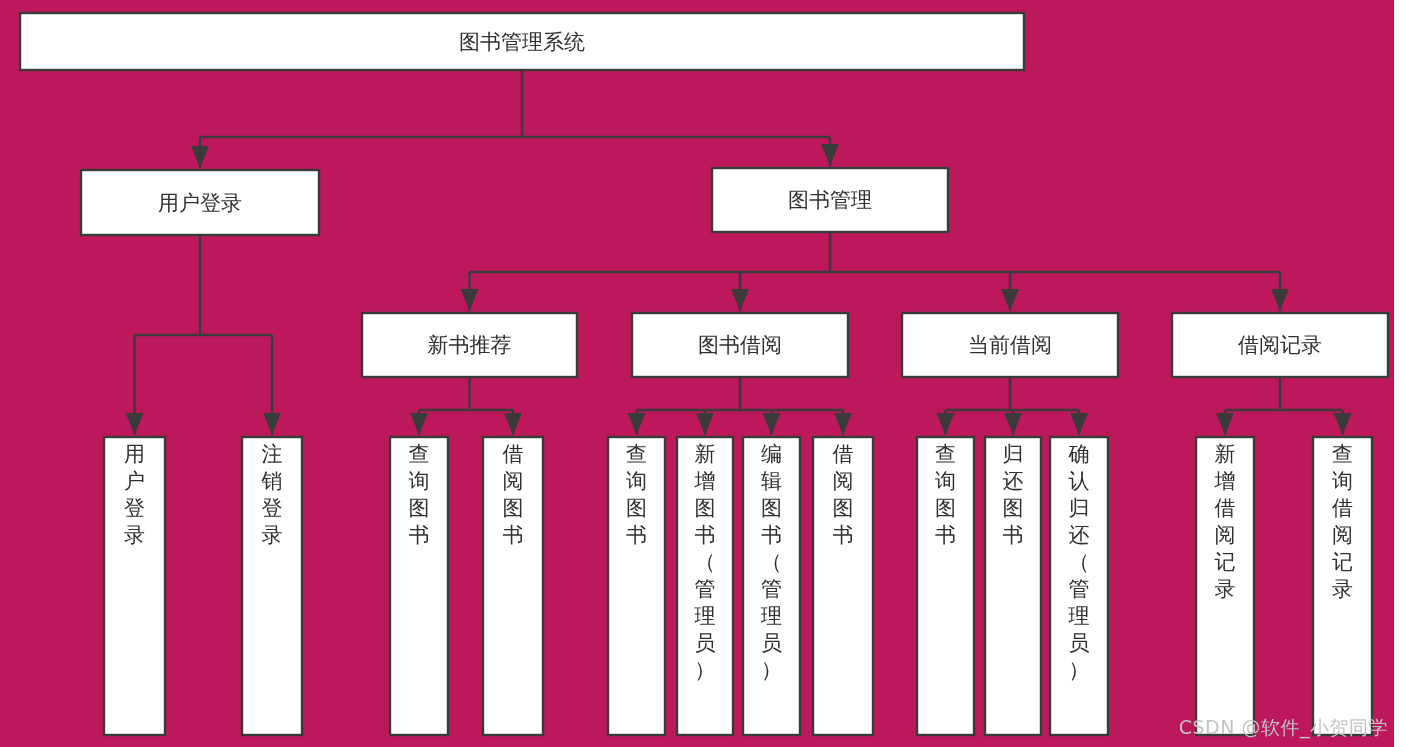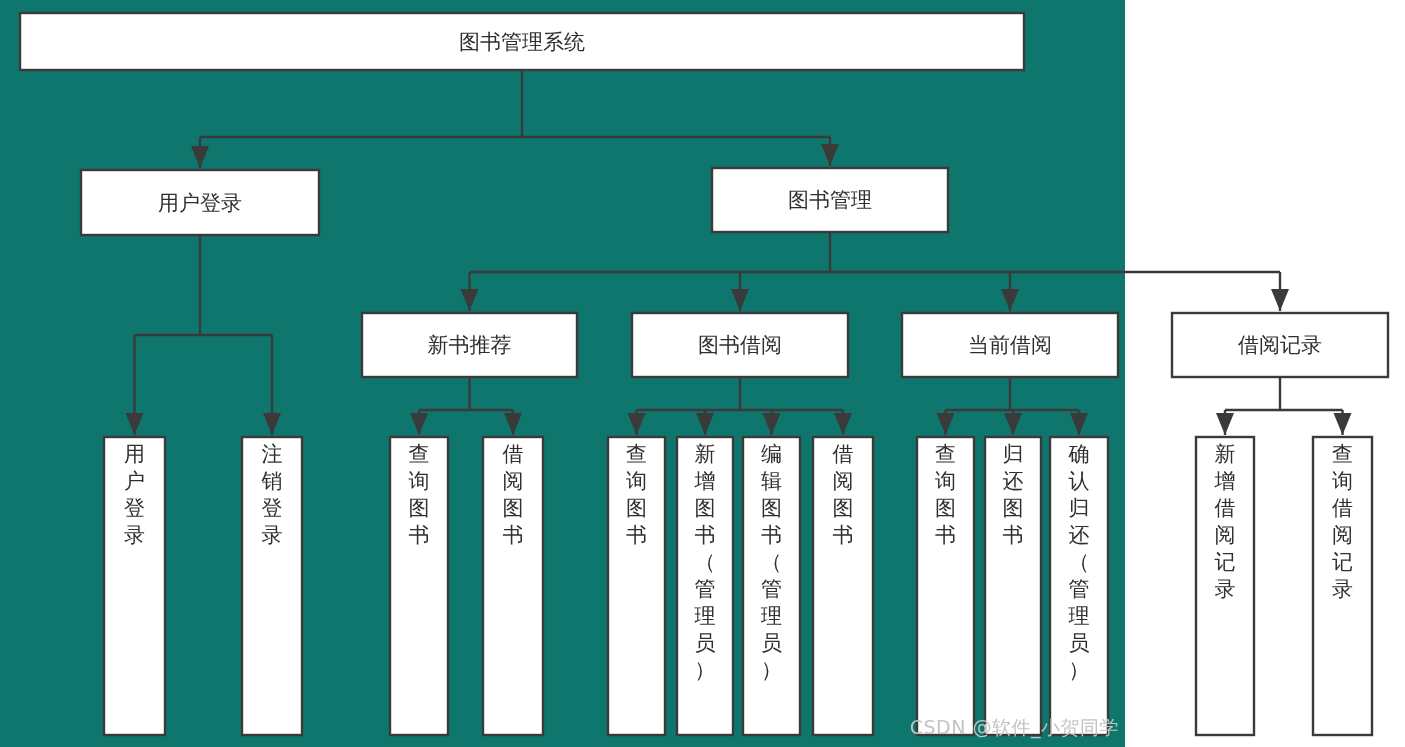--- a/index.html
+++ b/index.html
@@ -9,23 +9,23 @@
     background: #ffffff;
   }
   body {
     width: 1405px;
     height: 747px;
     overflow: hidden;
     font-family: "DejaVu Sans", "Liberation Sans", sans-serif;
   }
   #diagram-root {
     position: relative;
-    width: 1125px;
+    width: 1394px;
     height: 747px;
-    background: #0f766e;
+    background: #be185d;
   }
   svg.diagram-canvas {
     position: absolute;
     top: 0;
     left: 0;
     width: 1405px;
     height: 747px;
     display: block;
   }
   .node-box {

